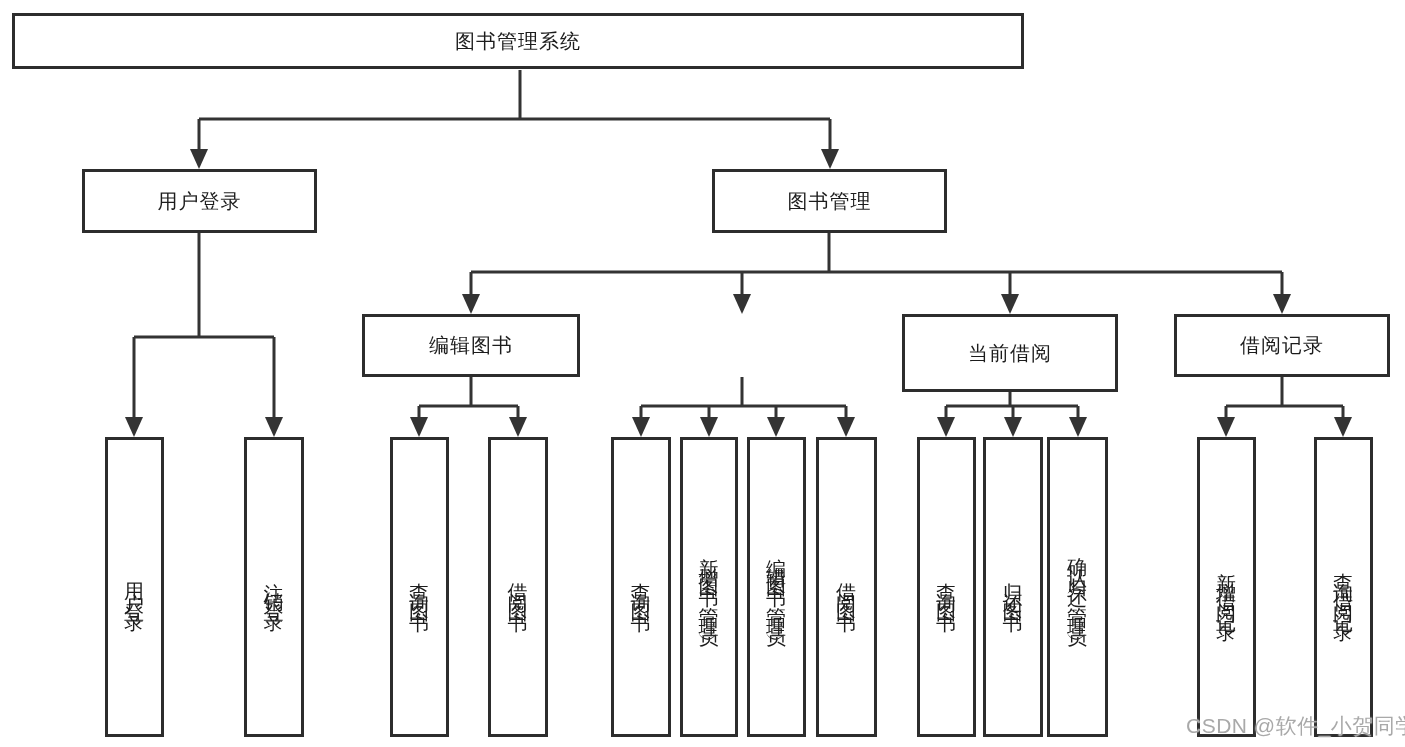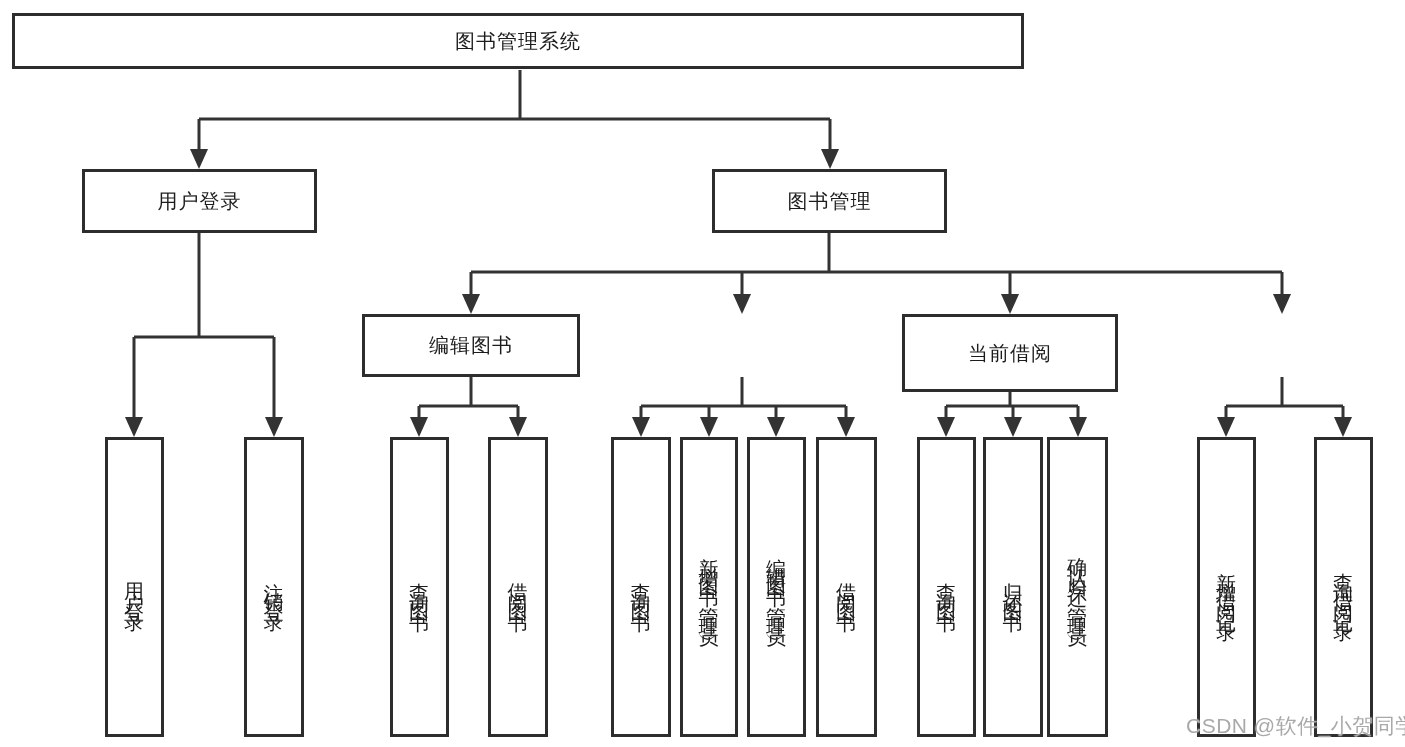--- a/index.html
+++ b/index.html
@@ -105,20 +105,21 @@
     <polygon points="1334,417 1352,417 1343,437"></polygon>
   </svg>
 
   <div class="node" style="left:12px; top:13px; width:1012px; height:56px;">图书管理系统</div>
 
   <div class="node" style="left:82px; top:169px; width:235px; height:64px;">用户登录</div>
   <div class="node" style="left:712px; top:169px; width:235px; height:64px;">图书管理</div>
 
   <div class="node" style="left:362px; top:314px; width:218px; height:63px;">编辑图书</div>
   <div class="node" style="left:902px; top:314px; width:216px; height:78px;">当前借阅</div>
+  <div class="node" style="left:1174px; top:314px; width:216px; height:63px;">借阅记录</div>
 
   <div class="node vnode" style="left:105px; top:437px; width:59px; height:300px;">
     <span class="vtext">用户登录</span>
   </div>
   <div class="node vnode" style="left:244px; top:437px; width:60px; height:300px;">
     <span class="vtext">注销登录</span>
   </div>
 
   <div class="node vnode" style="left:390px; top:437px; width:59px; height:300px;">
     <span class="vtext">查询图书</span>

